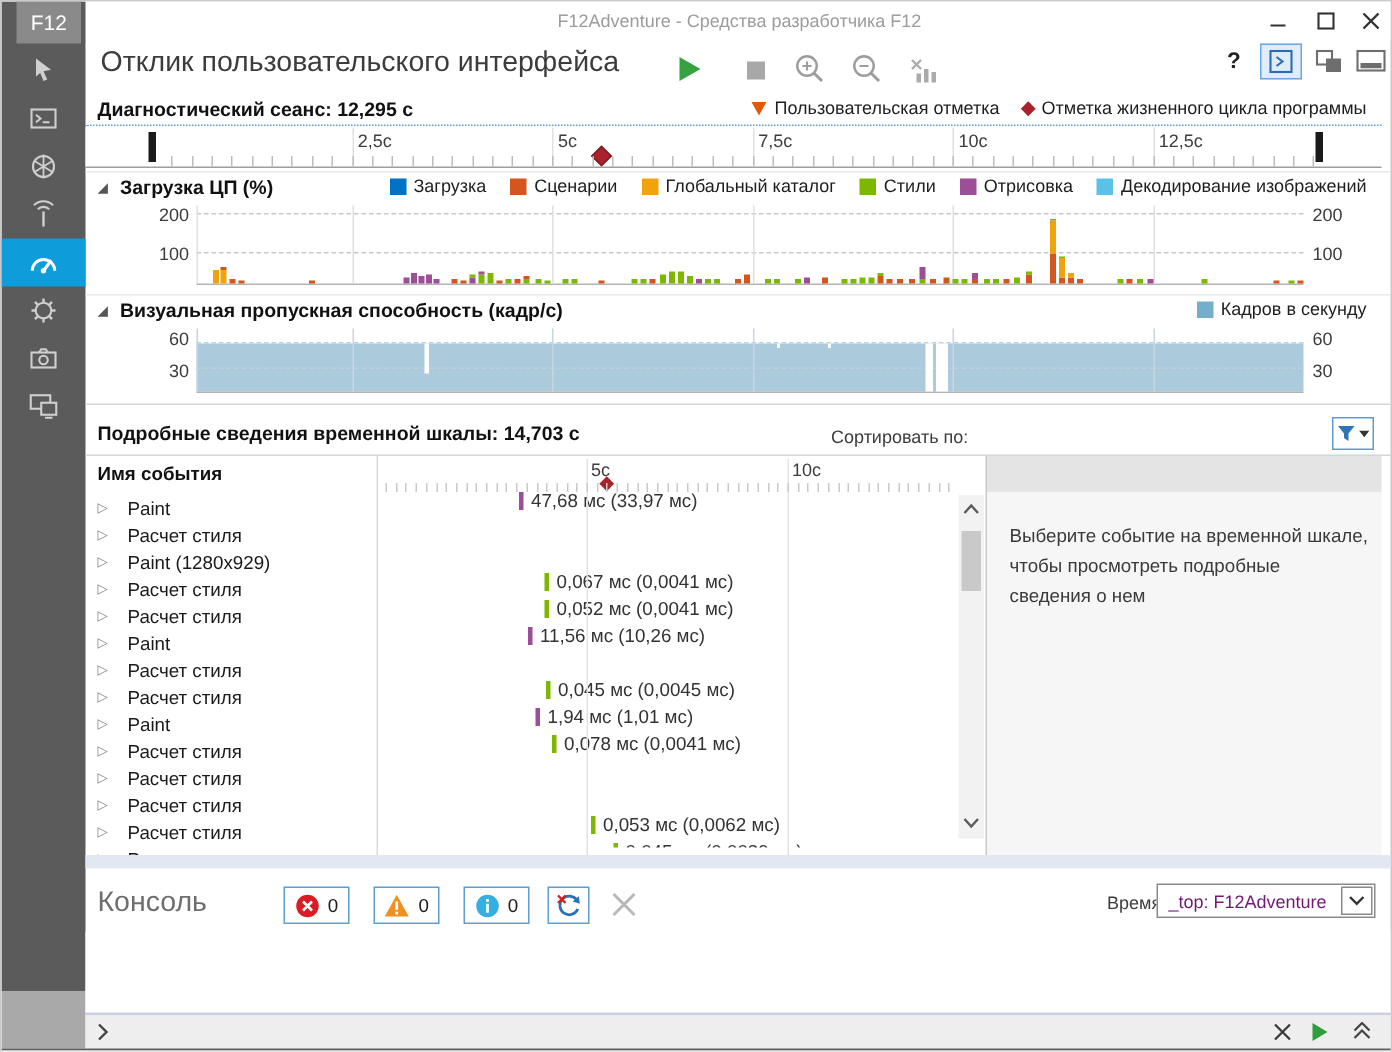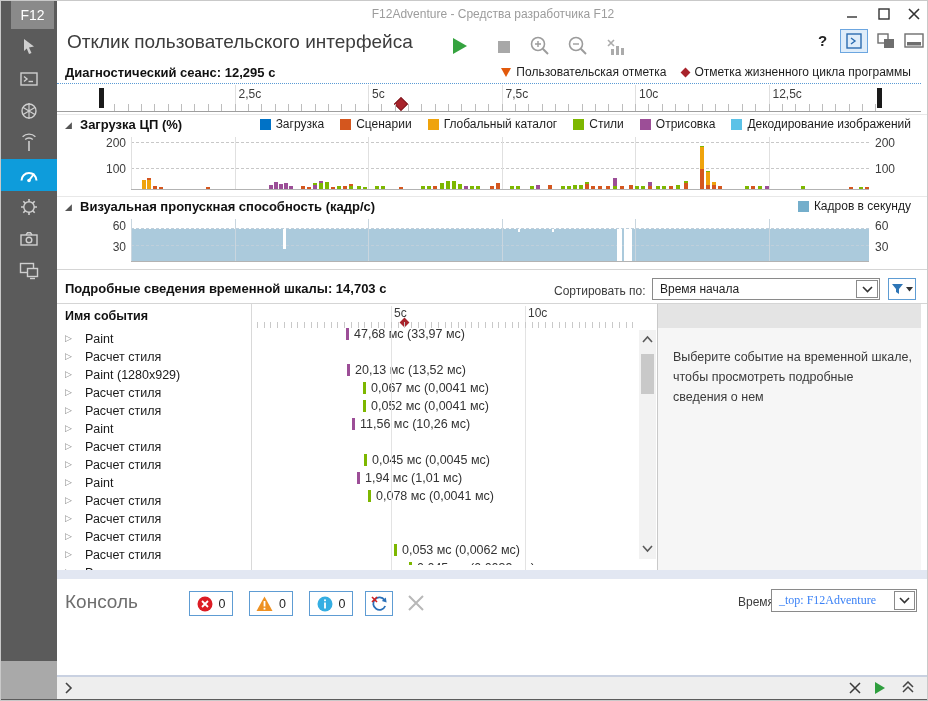--- a/index.html
+++ b/index.html
@@ -226,28 +226,20 @@
   <div class="a" style="left:874px;top:239px;color:#3C3C3C;">30</div>
 
   <div id="fps-fill" class="a" style="left:130px;top:228px;width:738px;height:32px;background:#ABCADC;"></div>
   <div class="a" style="left:130px;top:227px;width:738px;border-top:1px dashed #BFCFDB;"></div>
   <div class="a" style="left:130px;top:244px;width:738px;border-top:1px dashed #BFCFDB;"></div>
   <div class="a" style="left:130px;top:260px;width:738px;height:1px;background:#B3B3B3;"></div>
 
   <div class="a" style="left:56px;top:268px;width:872px;height:1px;background:#D5D5D5;"></div>
   <div class="a b" style="left:64px;top:280px;font-size:13px;color:#111;">Подробные сведения временной шкалы: 14,703 с</div>
   <div class="a" style="left:553px;top:283px;color:#3C3C3C;">Сортировать по:</div>
-  <div class="a selbox" style="left:651px;top:277px;width:228px;height:22px;">
-    <span style="padding-left:7px;color:#1E1E1E;">Время начала</span>
-    <span class="chevbtn" style="position:absolute;right:1px;top:1px;width:22px;height:18px;border:1px solid #8A8A8A;">
-      <svg width="11" height="7">
-          <polyline points="1,1 5.5,5.5 10,1" fill="none" stroke="#333" stroke-width="1.6"></polyline>
-        </svg>
-    </span>
-  </div>
   <div class="a btnbox" style="left:887px;top:277px;width:28px;height:22px;gap:2px;">
     <svg width="12" height="11">
       <path d="M0 0 H11 L7 5 V10 L4 8 V5 Z" fill="#2E75B6"></path>
     </svg>
     <svg width="7" height="5">
         <polygon points="0,0 7,0 3.5,4.5" fill="#333"></polygon>
       </svg>
   </div>
   <div class="a" style="left:56px;top:302px;width:872px;height:1px;background:#D5D5D5;"></div>
 
@@ -312,24 +304,20 @@
       </div>
       <div style="position: absolute; left: 0px; top: 234px; width: 194px; height: 18px;">
         <div style="position: absolute; left: 8px; top: 3px; font-size: 9px; color: rgb(138, 138, 138);">▷</div>
         <div style="position: absolute; left: 28px; top: 2px; font-size: 12.5px; color: rgb(26, 26, 26); white-space: nowrap;">Расчет стиля</div>
       </div>
     </div>
   <div id="time-rows" class="a" style="left:251px;top:324px;width:386px;height:240px;overflow:hidden;">
       <div style="position: absolute; left: 0px; top: 0px; width: 386px; height: 18px;">
         <div style="position: absolute; left: 94px; top: 3px; width: 3px; height: 12px; background: rgb(156, 78, 151);"></div>
         <div style="position: absolute; left: 102px; top: 2px; font-size: 12.5px; color: rgb(51, 51, 51); white-space: nowrap;">47,68 мс (33,97 мс)</div>
-      </div>
-      <div style="position: absolute; left: 0px; top: 36px; width: 386px; height: 18px;">
-        <div style="position: absolute; left: 95px; top: 3px; width: 3px; height: 12px; background: rgb(156, 78, 151);"></div>
-        <div style="position: absolute; left: 103px; top: 2px; font-size: 12.5px; color: rgb(51, 51, 51); white-space: nowrap;">20,13 мс (13,52 мс)</div>
       </div>
       <div style="position: absolute; left: 0px; top: 54px; width: 386px; height: 18px;">
         <div style="position: absolute; left: 111px; top: 3px; width: 3px; height: 12px; background: rgb(125, 183, 0);"></div>
         <div style="position: absolute; left: 119px; top: 2px; font-size: 12.5px; color: rgb(51, 51, 51); white-space: nowrap;">0,067 мс (0,0041 мс)</div>
       </div>
       <div style="position: absolute; left: 0px; top: 72px; width: 386px; height: 18px;">
         <div style="position: absolute; left: 111px; top: 3px; width: 3px; height: 12px; background: rgb(125, 183, 0);"></div>
         <div style="position: absolute; left: 119px; top: 2px; font-size: 12.5px; color: rgb(51, 51, 51); white-space: nowrap;">0,052 мс (0,0041 мс)</div>
       </div>
       <div style="position: absolute; left: 0px; top: 90px; width: 386px; height: 18px;">
@@ -410,21 +398,21 @@
     </svg>
   </div>
   <div class="a" style="left:405px;top:592px;">
     <svg width="20" height="20">
         <path d="M3 3 L17 17 M17 3 L3 17" stroke="#B8B8B8" stroke-width="2"></path>
       </svg>
   </div>
 
   <div class="a" style="left:737px;top:594px;color:#3C3C3C;">Время:</div>
   <div class="a selbox" style="left:770px;top:588px;width:146px;height:23px;">
-    <span style="padding-left:7px;color:#3b82f6;font-family:Liberation Serif, serif;">_top: F12Adventure</span>
+    <span style="padding-left:7px;color:#701a75;">_top: F12Adventure</span>
     <span class="chevbtn" style="position:absolute;right:1px;top:1px;width:21px;height:19px;border:1px solid #8A8A8A;">
       <svg width="11" height="7">
           <polyline points="1,1 5.5,5.5 10,1" fill="none" stroke="#333" stroke-width="1.6"></polyline>
         </svg>
     </span>
   </div>
 
   <div class="a" style="left:56px;top:620px;width:872px;height:54px;background:#FFFFFF;"></div>
   <div class="a" style="left:56px;top:674px;width:872px;height:2px;background:#C9D1E1;"></div>
   <div class="a" style="left:56px;top:676px;width:872px;height:22px;background:#EEEEEE;">

